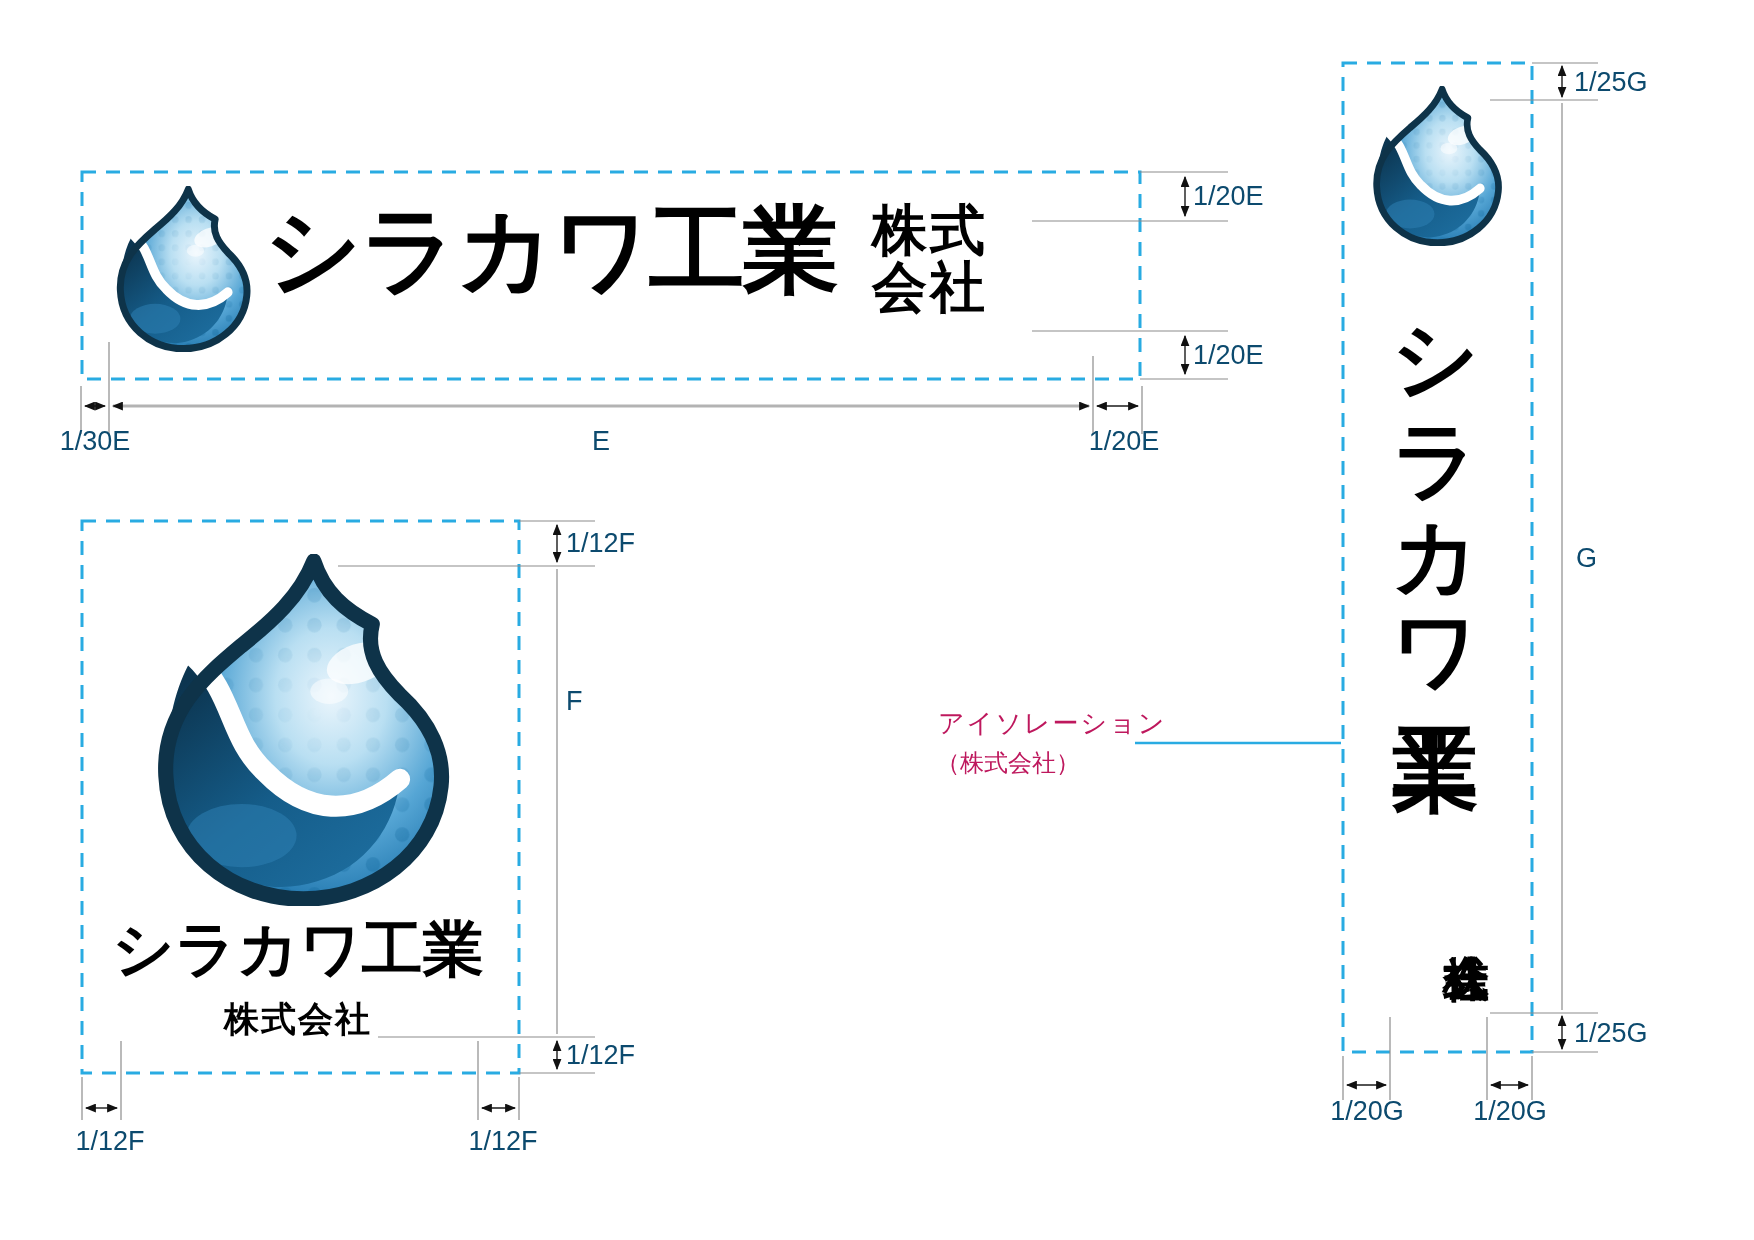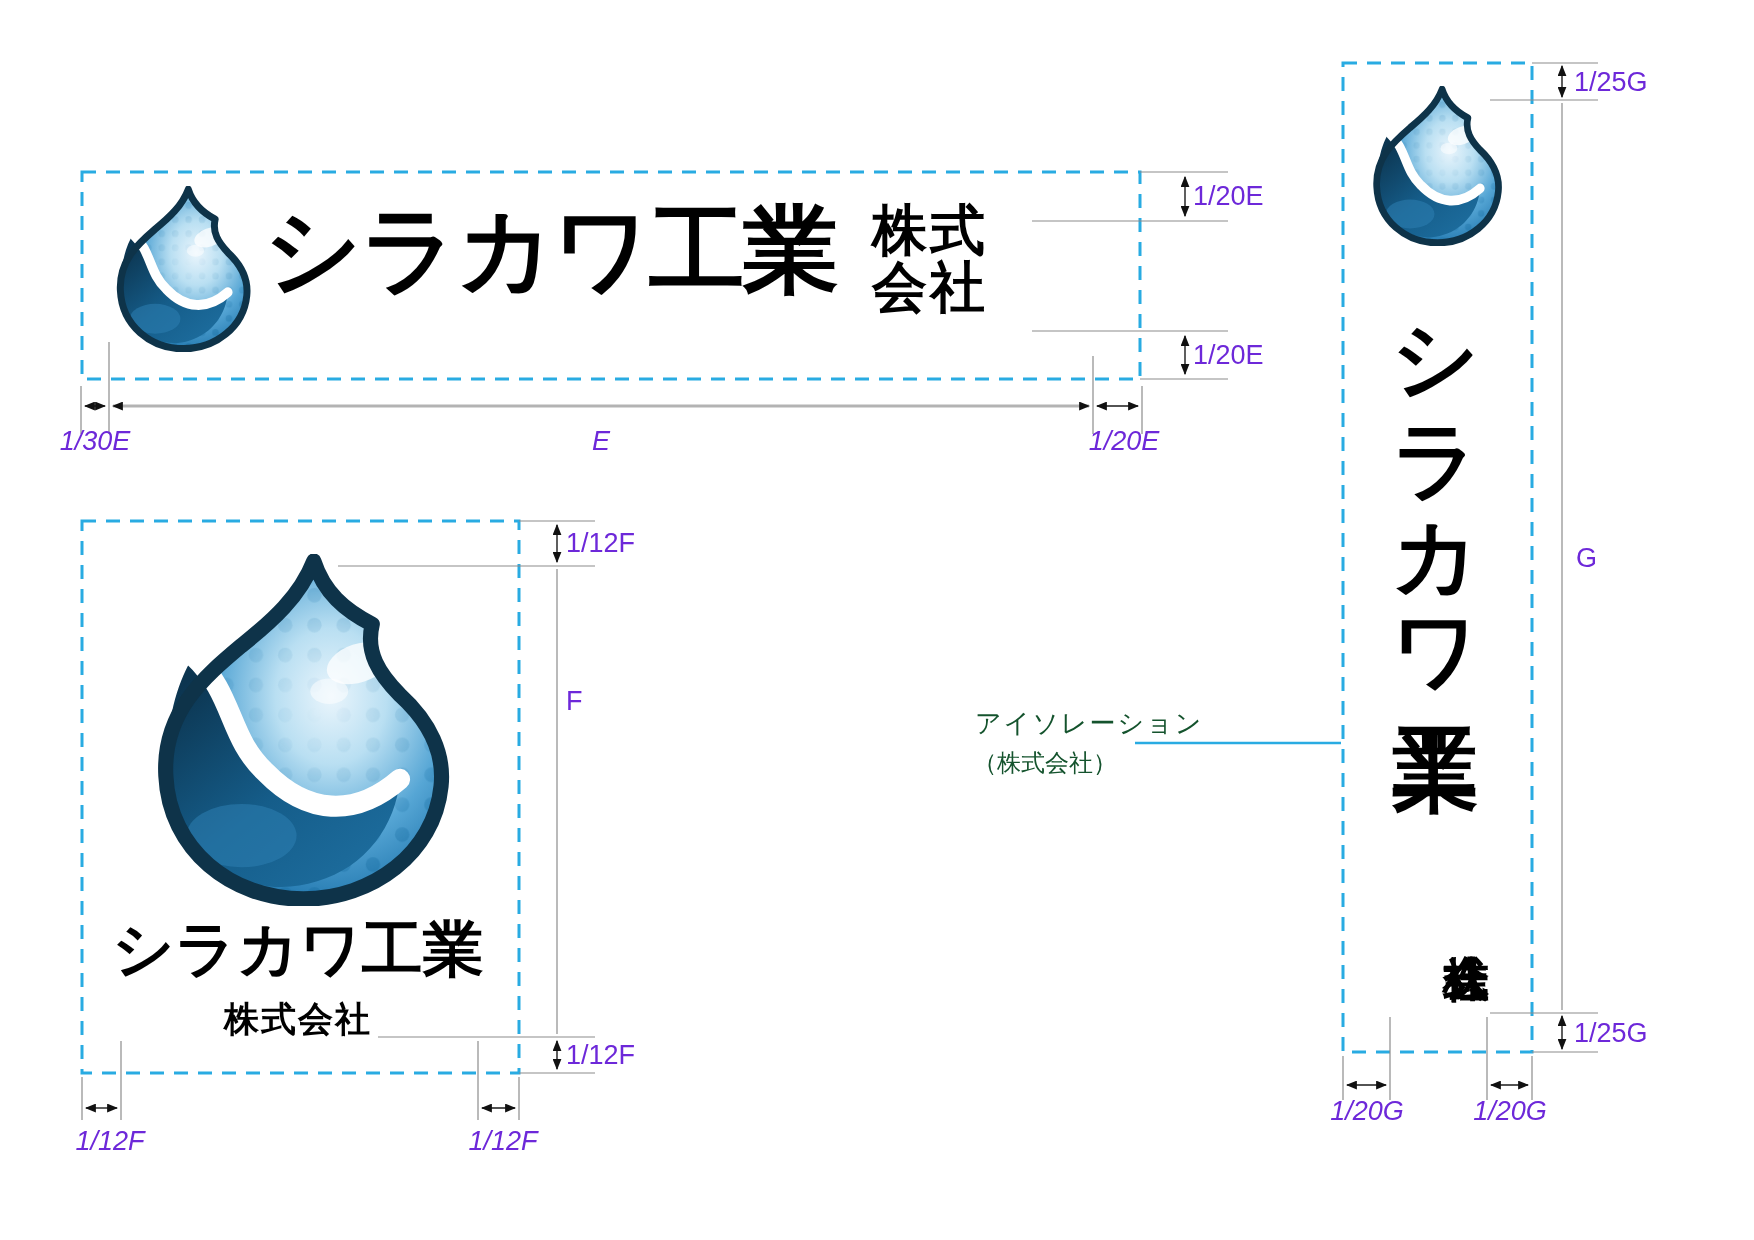--- a/index.html
+++ b/index.html
@@ -3,26 +3,26 @@
 <meta charset="utf-8">
 <style>
   html,body{margin:0;padding:0;background:#ffffff;}
   .canvas{
     position:relative;width:1754px;height:1240px;background:#ffffff;overflow:hidden;
     font-family:"Liberation Sans","DejaVu Sans",sans-serif;color:#000;
   }
   .overlay{position:absolute;left:0;top:0;width:1754px;height:1240px;}
   .dim-label{
     position:absolute;font:27px/30px "Liberation Sans","DejaVu Sans",sans-serif;
-    color:#6d28d9;white-space:nowrap;
-  }
-  .dim-label.centered{transform:translateX(-50%);font-style:italic;}
+    color:#0c4a6e;white-space:nowrap;
+  }
+  .dim-label.centered{transform:translateX(-50%);}
   .callout-text{
     position:absolute;font:26px/30px "DejaVu Sans","Liberation Sans",sans-serif;
-    color:#14532d;white-space:nowrap;letter-spacing:2px;margin-left:37px;
+    color:#be185d;white-space:nowrap;letter-spacing:2px;
   }
   .callout-text.small{font-size:24px;letter-spacing:0;}
   .logo-svg{position:absolute;}
   .jp{font-family:"DejaVu Sans","Liberation Sans",sans-serif;color:#000;}
   .name-h{
     position:absolute;left:264px;top:199px;
     font-size:96px;line-height:102px;font-weight:600;letter-spacing:-2px;white-space:nowrap;
   }
   .suffix-h{
     position:absolute;left:872px;top:202px;width:122px;

